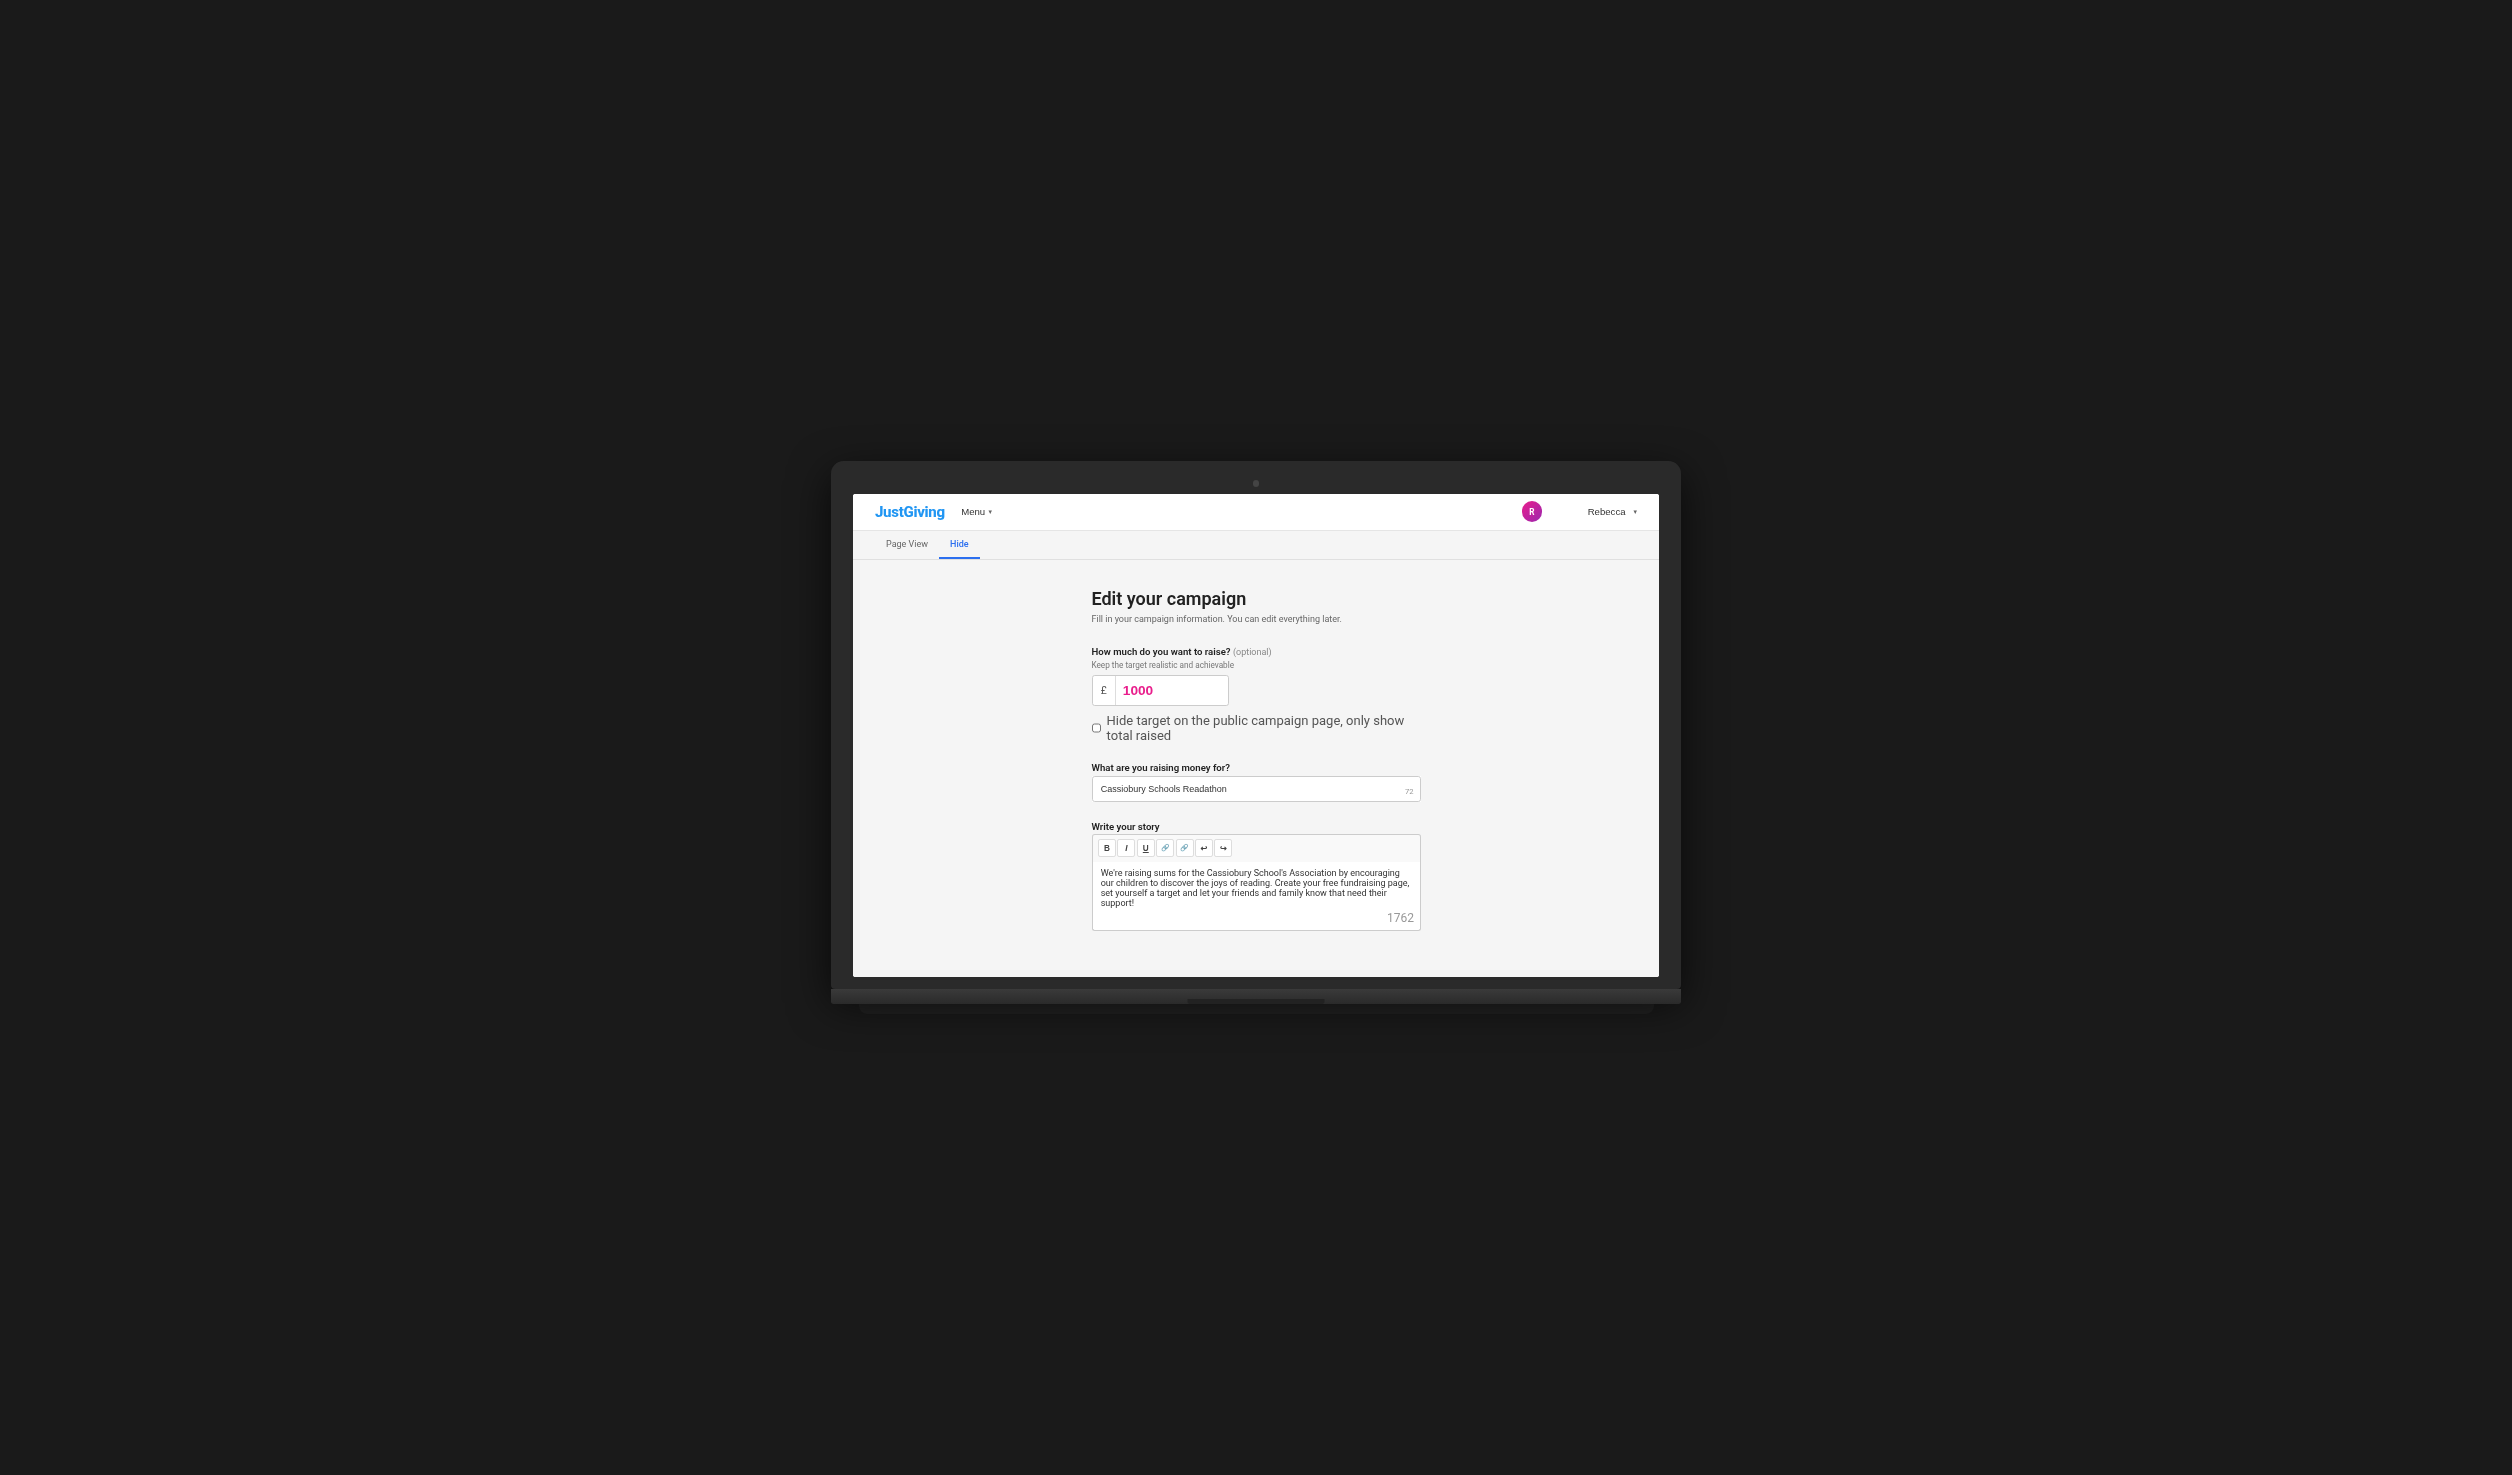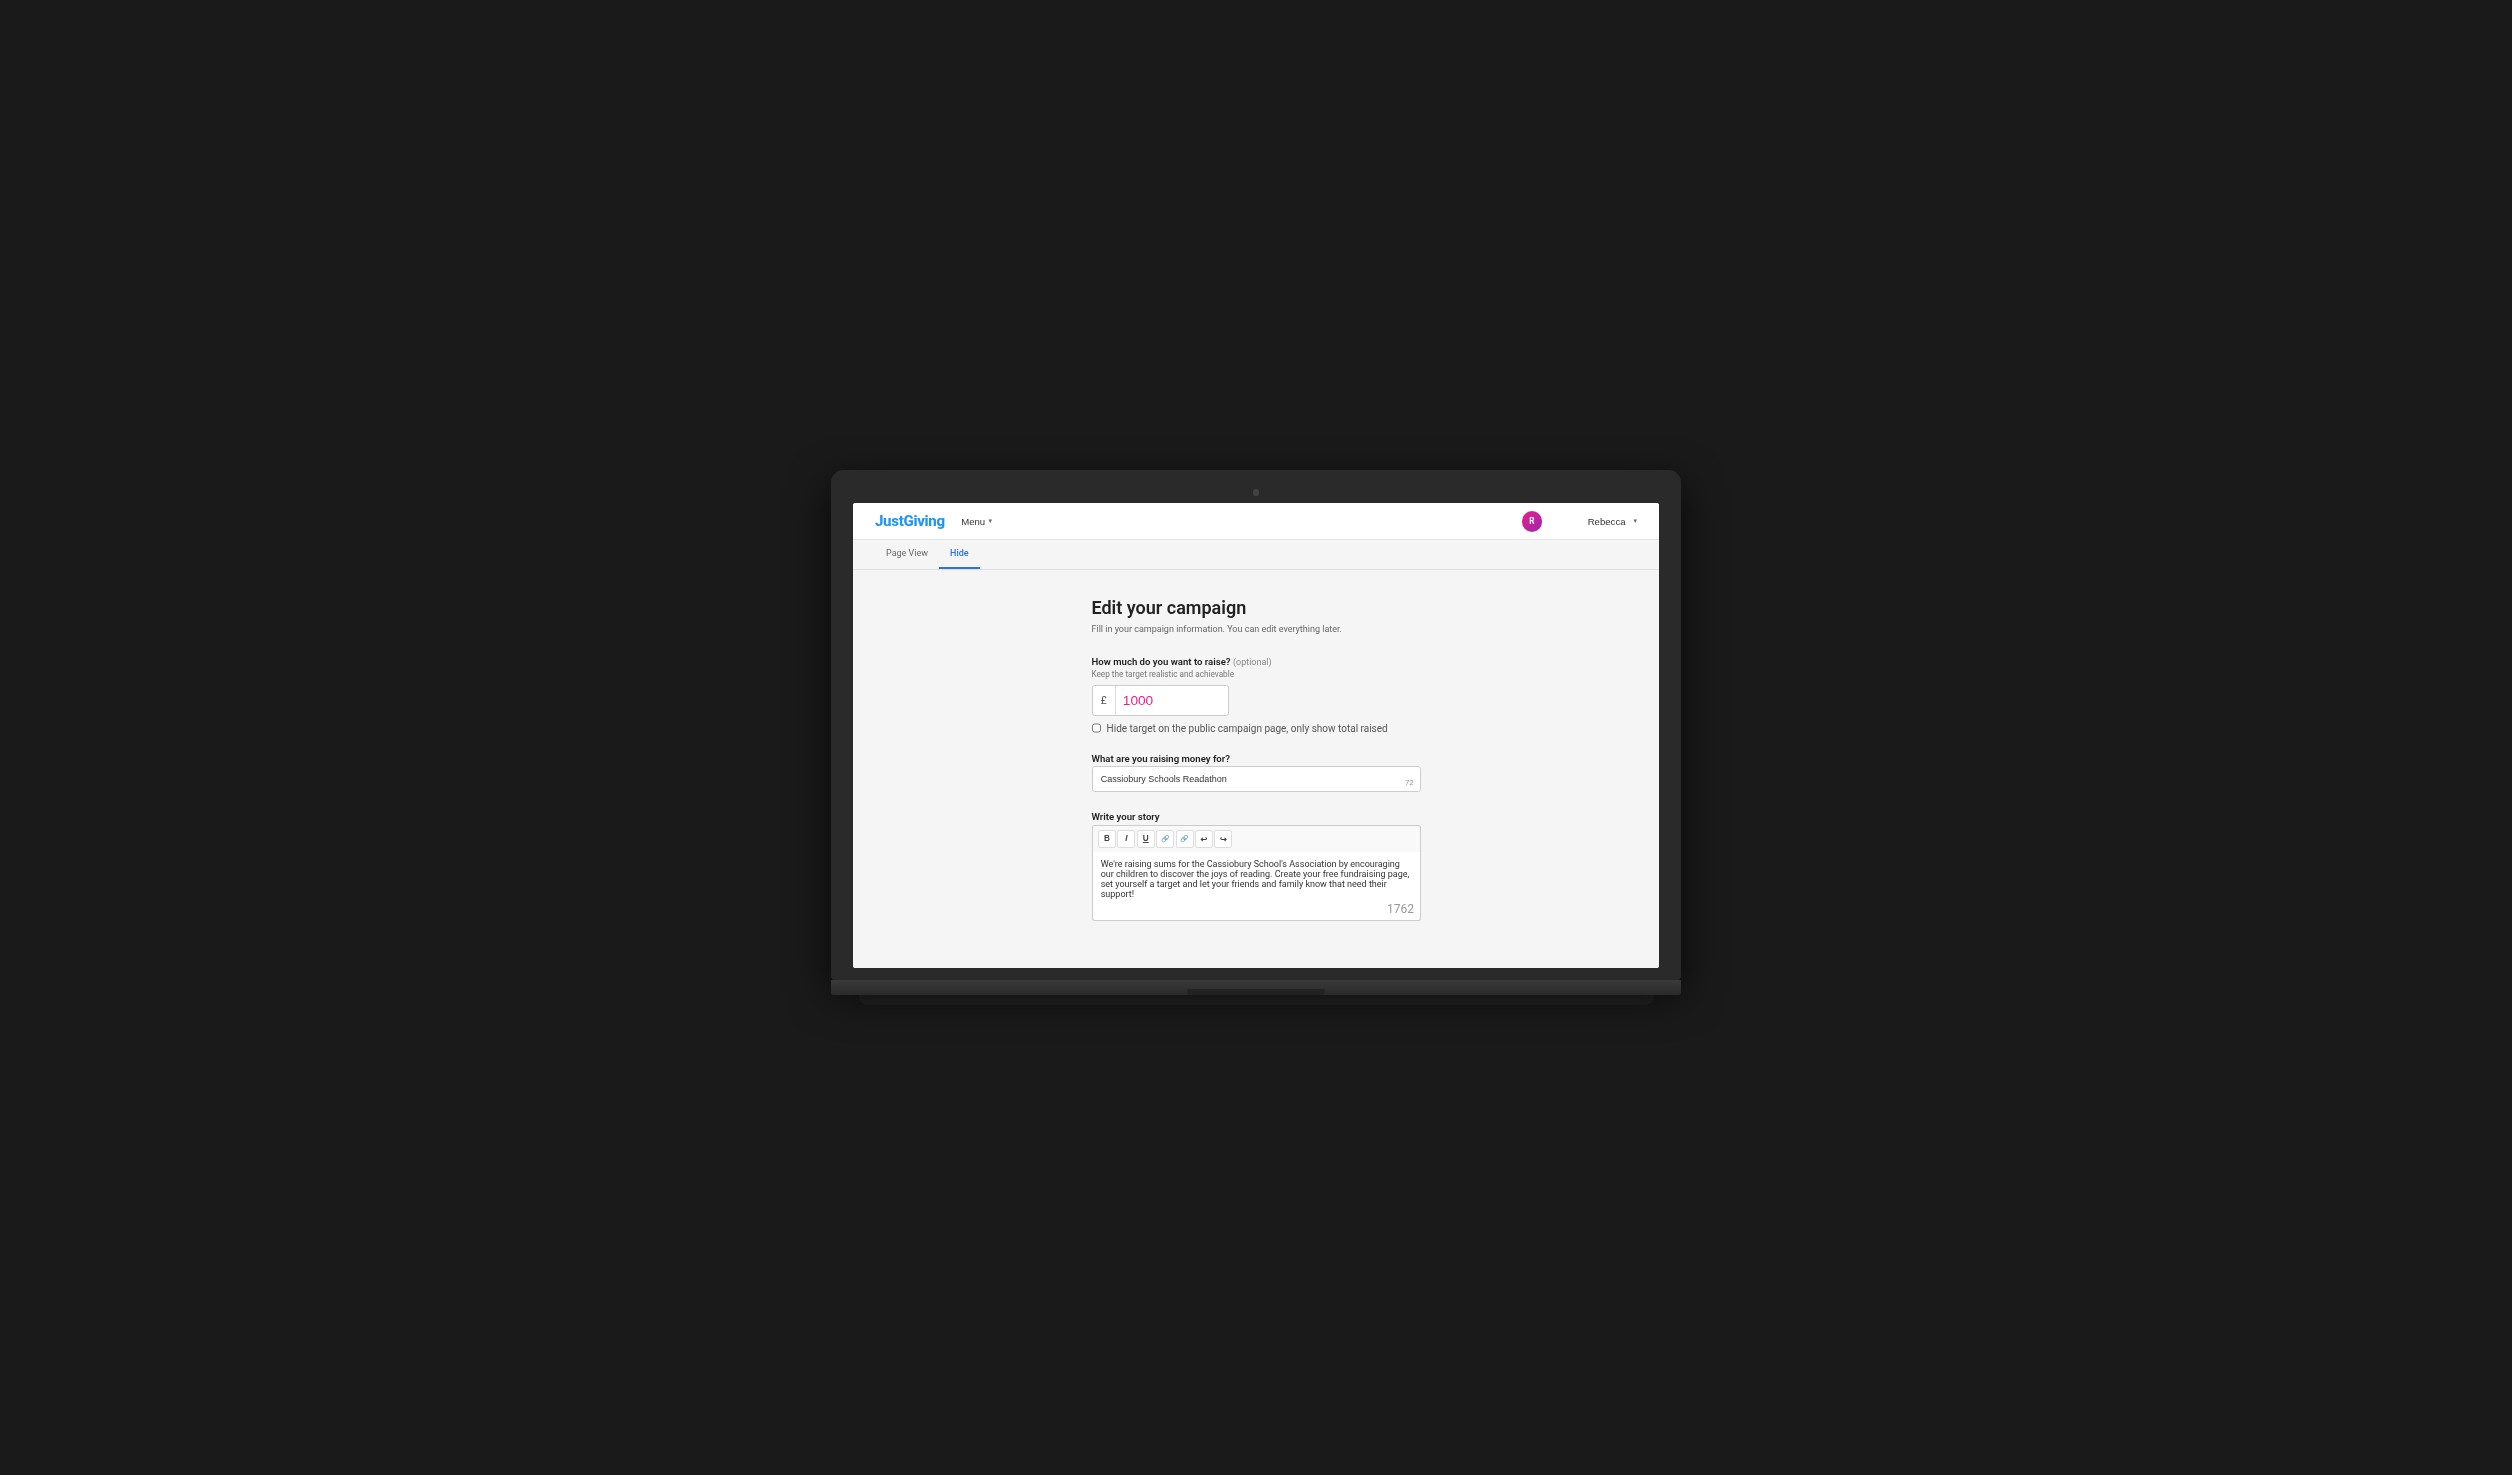--- a/index.html
+++ b/index.html
@@ -215,39 +215,39 @@
       border-right: 0.7px solid #ddd;
       height: 29px;
       display: flex;
       align-items: center;
     }
     .amount-value {
       flex: 1;
       padding: 0 6.9px;
       font-size: 13.7px;
       color: #e91e8c;
-      font-weight: 400;
+      font-weight: 700;
       border: none;
       outline: none;
       background: transparent;
     }
 
     .checkbox-row {
       display: flex;
       align-items: center;
       gap: 5.5px;
       margin-top: 6.9px;
     }
     .checkbox-input {
       width: 9.6px;
       height: 9.6px;
       cursor: pointer;
     }
     .checkbox-label {
-      font-size: 10px;
+      font-size: 13px;
       color: #555;
     }
 
     
     .text-field-wrapper {
       position: relative;
       background: #fff;
     }
     .text-input {
       width: 100%;

